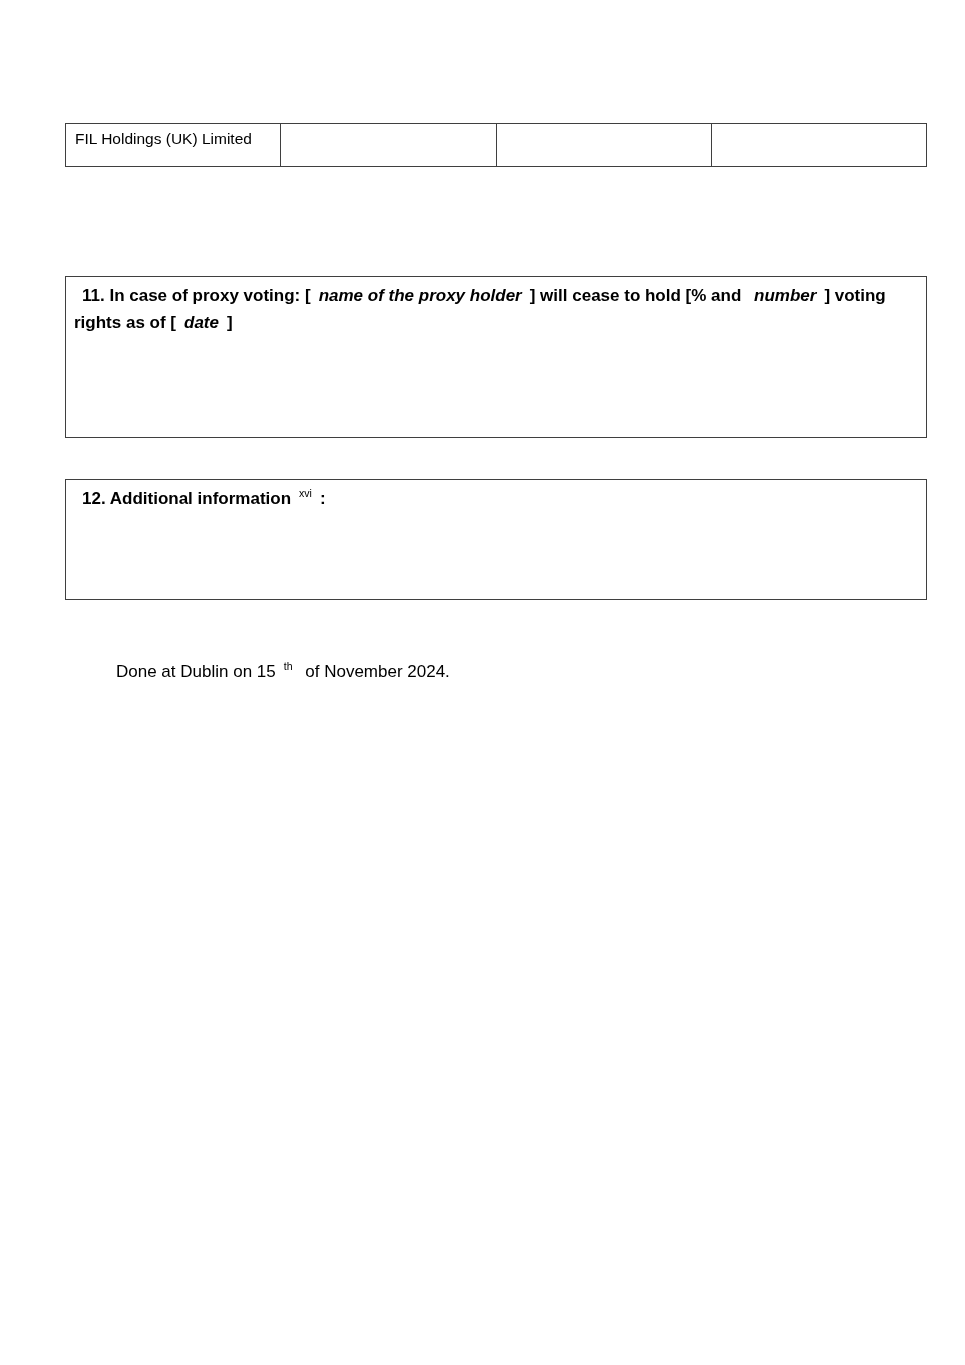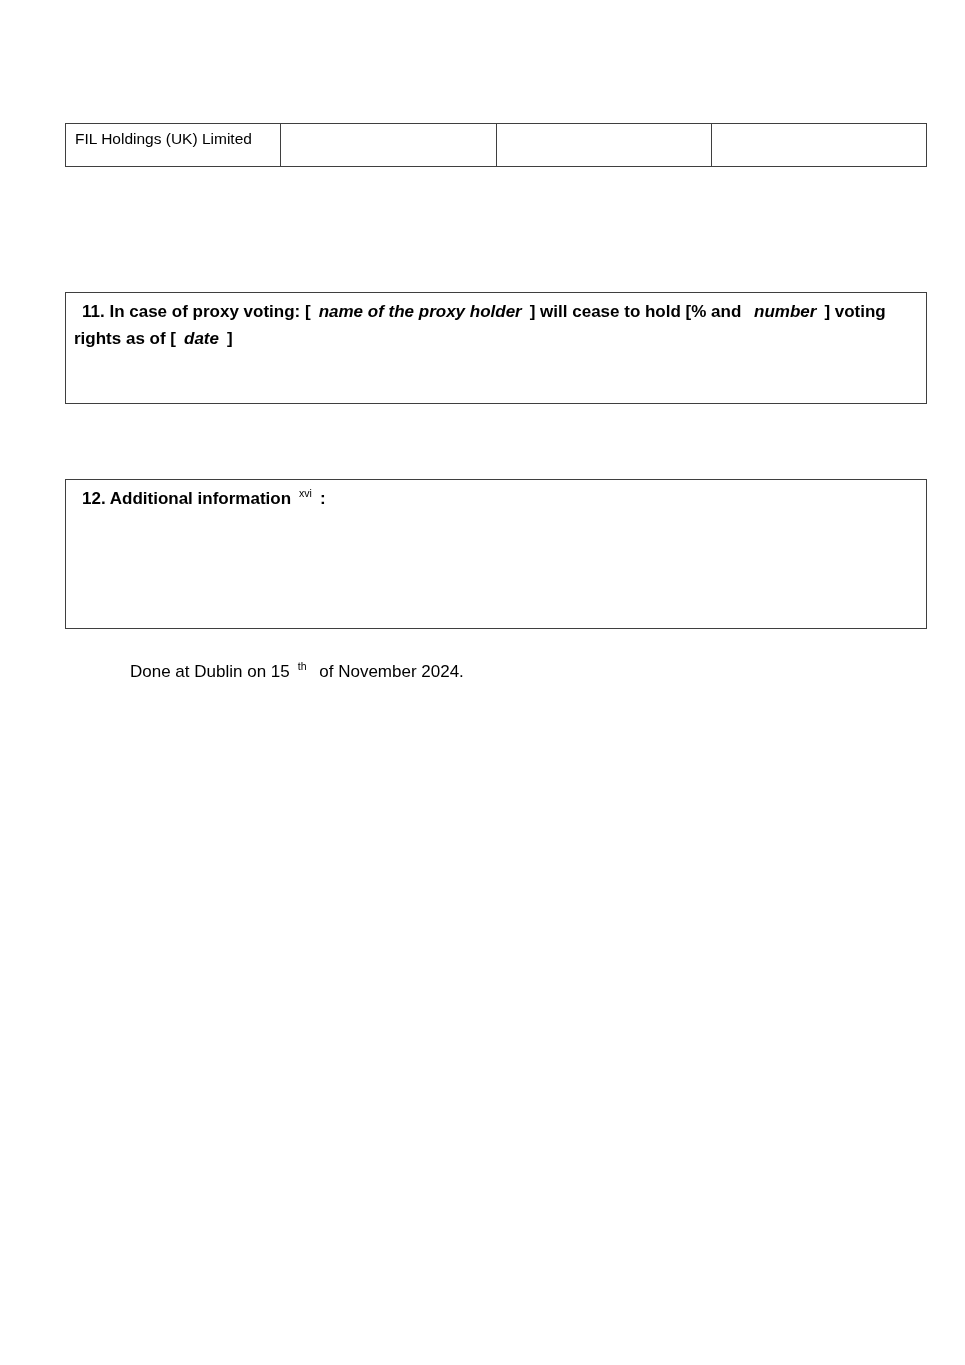--- a/index.html
+++ b/index.html
@@ -41,26 +41,26 @@
     position: absolute;
     left: 57px;
     width: 862px;
     border: 1.4px solid var(--border-color);
     font-weight: 700;
     font-size: 17px;
     line-height: 27px;
     padding: 5px 9px 0 8px;
     color: var(--text-color);
   }
-  .section-box.box-11 { top: 284px; height: 112px; }
-  .section-box.box-12 { top: 471px; height: 150px; }
+  .section-box.box-11 { top: 268px; height: 162px; }
+  .section-box.box-12 { top: 471px; height: 121px; }
 
   .closing-line {
     position: absolute;
-    left: 114px;
+    left: 100px;
     top: 648px;
     font-size: 17px;
     line-height: 23px;
     font-weight: 400;
     color: var(--text-color);
   }
 
   .i { font-style: italic; }
   .normal-weight { font-weight: 400; }
   sup {

